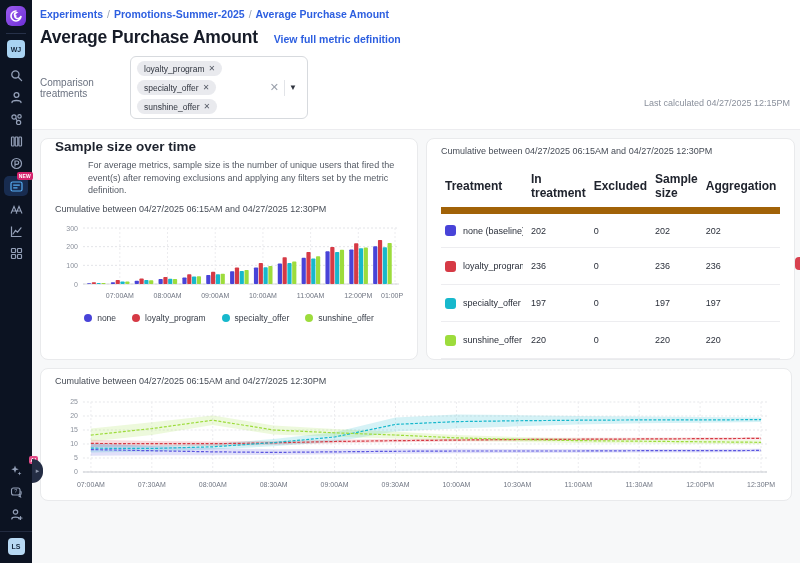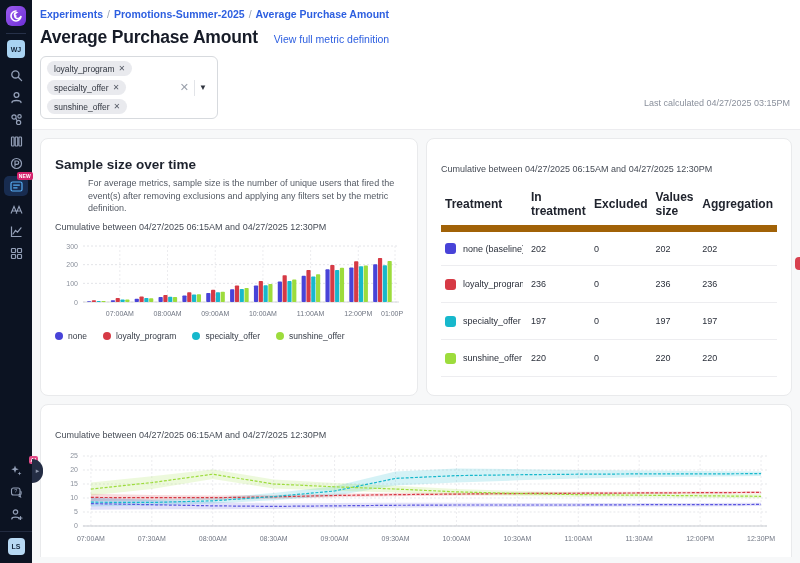--- a/index.html
+++ b/index.html
@@ -22,44 +22,44 @@
   .user-badge { width: 17px; height: 17px; border-radius: 4px; background: #b7d8f3; color:#16283f; font-size: 7px; font-weight: bold; display:flex; align-items:center; justify-content:center; }
   .side-handle { position: absolute; left: 32px; top: 459px; width: 11px; height: 24px; background: #242d44; border-radius: 0 11px 11px 0; z-index: 4; display:flex; align-items:center; justify-content:center; color:#8e97ab; font-size: 7px; }
 
   
   .main { flex: 1; display: flex; flex-direction: column; height: 557px; overflow: hidden; }
   .page-header { background: #fff; padding: 8px 8px 10px 8px; border-bottom: 1px solid #ececef; position: relative; }
   .breadcrumb { font-size: 10.5px; font-weight: bold; color: #2d5fe0; }
   .breadcrumb .sep { color: #9aa4b2; font-weight: normal; padding: 0 4px; }
   .title-row { display: flex; align-items: baseline; margin-top: 7px; }
   .page-title { font-size: 17.5px; font-weight: 800; color: #171c28; letter-spacing: -.2px; }
-  .metric-link { font-size: 10.5px; font-weight: normal; color: #2d5fe0; margin-left: 16px; cursor: pointer; }
+  .metric-link { font-size: 10.5px; font-weight: bold; color: #2d5fe0; margin-left: 16px; cursor: pointer; }
   .subtitle { font-size: 9.5px; color: #4b5260; margin-top: 8px; }
   .agg-row { font-size: 10px; margin-top: 9px; display: flex; gap: 22px; }
   .agg-row .lbl { color: #8a919e; }
   .agg-row .val { color: #262b36; font-weight: bold; }
   .cmp-row { display: flex; align-items: center; margin-top: 8px; }
   .cmp-label { font-size: 10px; color: #6b7280; width: 90px; }
   .treat-select { border: 1px solid #d7dade; border-radius: 6px; background: #fff; padding: 4px 6px; display: flex; align-items: center; width: 178px; min-height: 32px; }
   .chips { display: flex; flex-wrap: wrap; gap: 4px; flex: 1; }
   .chip { background: #e9eaee; border-radius: 999px; padding: 2.5px 7px; font-size: 8.5px; color: #30353f; display: inline-flex; align-items: center; gap: 4px; white-space: nowrap; }
   .chip .x { color: #565b66; font-size: 8px; cursor: pointer; }
   .sel-clear { color: #9aa0ab; font-size: 11px; padding: 0 5px; cursor: pointer; }
   .sel-divider { width: 1px; height: 16px; background: #e2e4e8; }
   .sel-caret { color: #30353f; font-size: 8px; padding: 0 4px; cursor: pointer; }
   .last-calc { position: absolute; right: 10px; top: 98px; font-size: 9px; color: #8a909c; }
 
   .content { padding: 8px; flex: 1; overflow: hidden; }
   .row1 { display: grid; grid-template-columns: 378px 1fr; gap: 8px; }
-  .card { background: #fff; border: 1px solid #e9eaec; border-radius: 8px; padding: 18px 14px; }
+  .card { background: #fff; border: 1px solid #e9eaec; border-radius: 8px; padding: 0 14px; }
   .card h2 { font-size: 13.5px; font-weight: bold; color: #1d222d; }
   .card .desc { font-size: 9px; color: #545a64; line-height: 1.4; margin-top: 5px; margin-left: 33px; }
   .card .cumulative { font-size: 9px; color: #464c56; margin-top: 7px; }
   .chart-wrap { margin-top: 8px; }
-  .legend { display: flex; gap: 16px; margin-top: 3px; }
+  .legend { display: flex; justify-content: center; gap: 16px; margin-top: 3px; }
   .legend-item { display: flex; align-items: center; gap: 5px; font-size: 8.5px; color: #353b46; }
   .legend-dot { width: 8px; height: 8px; border-radius: 50%; }
 
   
   .pop-table { width: 100%; border-collapse: collapse; margin-top: 10px; }
   .pop-table th { font-size: 12px; font-weight: bold; color: #20242e; text-align: left; padding: 6px 4px 7px 4px; border-bottom: 7px solid #a16207; }
   .pop-table td { font-size: 9px; color: #2a2f3a; padding: 0 4px; height: 37px; border-bottom: 1px solid #ededf0; }
   .t-name { display: flex; align-items: center; gap: 7px; }
   .swatch { width: 11px; height: 11px; border-radius: 3px; flex-shrink: 0; }
   .t-label { max-width: 60px; overflow: hidden; white-space: nowrap; display: inline-block; }
@@ -175,41 +175,42 @@
 
 <div class="main">
 
   <div class="page-header">
     <div class="breadcrumb" id="breadcrumb"><span>Experiments</span><span class="sep">/</span><span>Promotions-Summer-2025</span><span class="sep">/</span><span>Average Purchase Amount</span></div>
     <div class="title-row">
       <span class="page-title">Average Purchase Amount</span>
       <span class="metric-link">View full metric definition</span>
     </div>
     <div class="cmp-row">
+      <div class="cmp-label">Comparison treatments</div>
       <div class="treat-select">
         <div class="chips" id="chips">
             <span class="chip">
               <span>loyalty_program</span>
               <span class="x">✕</span>
             </span>
             <span class="chip">
               <span>specialty_offer</span>
               <span class="x">✕</span>
             </span>
             <span class="chip">
               <span>sunshine_offer</span>
               <span class="x">✕</span>
             </span>
           </div>
         <span class="sel-clear">✕</span>
         <span class="sel-divider"></span>
         <span class="sel-caret">▼</span>
       </div>
     </div>
-    <div class="last-calc">Last calculated 04/27/2025 03:15PM</div>
+    <div class="last-calc">Last calculated 04/27/2025 12:15PM</div>
   </div>
 
   <div class="content">
     <div class="row1">
 
       <div class="card">
         <h2>Sample size over time</h2>
         <div class="desc">For average metrics, sample size is the number of unique users that fired the event(s) after removing exclusions and applying any filters set by the metric definition.</div>
         <div class="cumulative">Cumulative between 04/27/2025 06:15AM and 04/27/2025 12:30PM</div>
         <div class="chart-wrap" id="barchart"><svg width="348" height="84" viewBox="0 0 348 84">
@@ -310,21 +311,21 @@
       </div>
 
       <div class="card">
         <div class="cumulative">Cumulative between 04/27/2025 06:15AM and 04/27/2025 12:30PM</div>
         <table class="pop-table">
           <thead>
               <tr id="pop-head">
                 <th>Treatment</th>
                 <th>In treatment</th>
                 <th>Excluded</th>
-                <th>Values size</th>
+                <th>Sample size</th>
                 <th>Aggregation</th>
               </tr>
             </thead>
           <tbody id="pop-body">
               <tr>
                 <td>
                   <div class="t-name">
                     <span class="swatch" style="background: rgb(72, 67, 216);"></span>
                     <span class="t-label">none  (baseline)</span>
                   </div>

